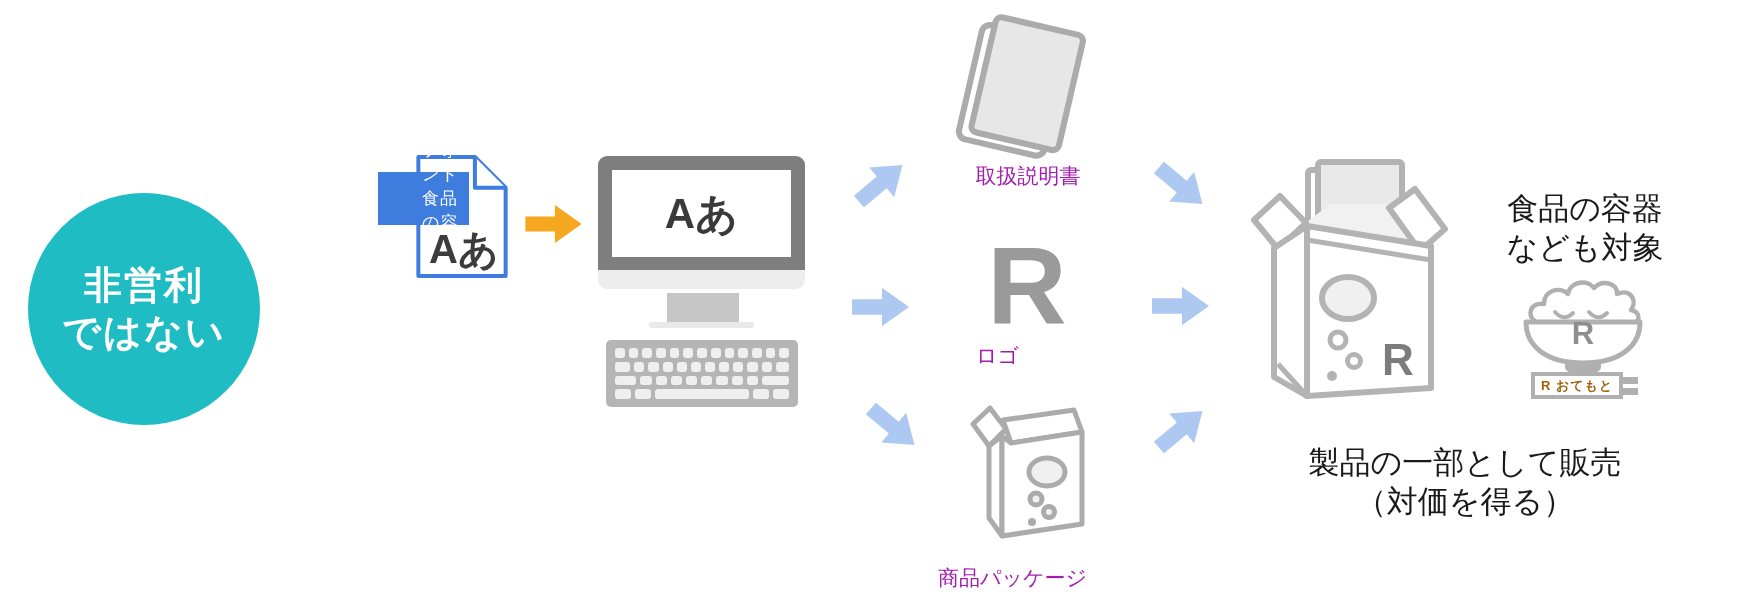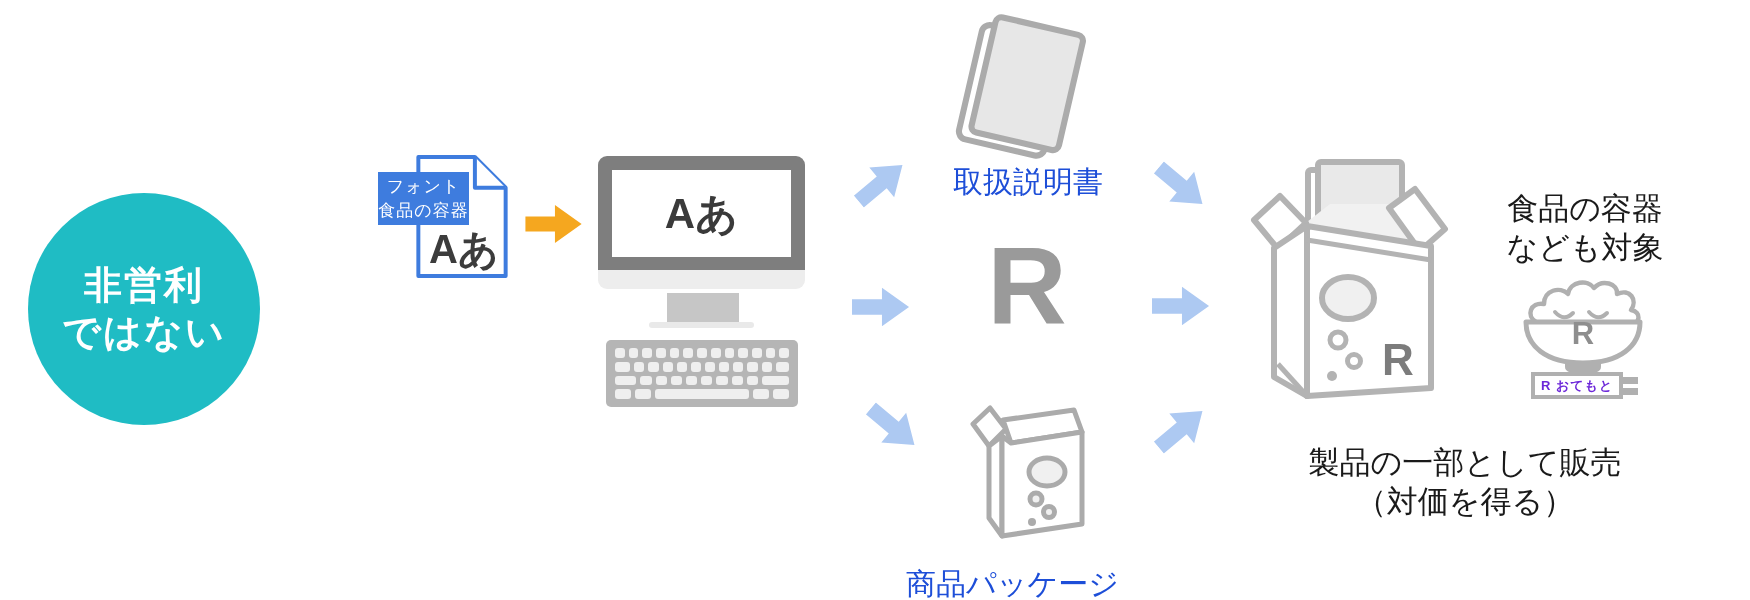--- a/index.html
+++ b/index.html
@@ -18,20 +18,21 @@
     color:#fff;font-size:38px;font-weight:bold;line-height:47px;letter-spacing:2px;
   }
 
   
   .filewrap{left:370px;top:148px;width:150px;height:135px;}
   .file-doc{position:absolute;left:46px;top:7px;width:92px;height:123px;}
   .file-label{
     position:absolute;left:8px;top:24px;width:91px;height:53px;background:#3e7cde;color:#fff;
     font-size:17px;line-height:24px;display:flex;flex-direction:column;align-items:center;justify-content:center;
     letter-spacing:1px;
+    padding-left:44px;
   }
   .file-glyphs{position:absolute;left:52px;top:74px;width:84px;text-align:center;
     font-size:40px;font-weight:bold;color:#3c3c3c;}
 
   
   .arrow{width:58px;height:42px;display:block;}
   .arrow-orange{left:524px;top:204px;width:60px;height:40px;}
   .a-up1{left:852px;top:162px;transform:rotate(-40deg);}
   .a-mid1{left:852px;top:286px;}
   .a-dn1{left:864px;top:406px;transform:rotate(40deg);}
@@ -46,21 +47,21 @@
     display:flex;align-items:center;justify-content:center;font-size:42px;font-weight:bold;color:#3a3a3a;}
   .monitor-strip{position:absolute;left:0;top:114px;width:207px;height:19px;background:#ededed;border-radius:0 0 9px 9px;}
   .monitor-stand{position:absolute;left:69px;top:137px;width:72px;height:29px;background:#c6c6c6;}
   .monitor-base{position:absolute;left:51px;top:166px;width:105px;height:6px;background:#e9e9e9;border-radius:3px;}
   .keyboard{position:absolute;left:8px;top:184px;width:192px;height:67px;background:#b5b5b5;border-radius:5px;
     display:flex;flex-direction:column;gap:4px;padding:8px 9px;}
   .kb-row{display:flex;gap:4px;flex:1;}
   .kb-key{background:#efefef;border-radius:3px;flex-basis:0;}
 
   
-  .lbl{font-size:30px;color:#1d4ed8;}
+  .lbl{font-size:21px;color:#a21caf;}
   .manual-label{left:928px;top:162px;width:200px;}
   .logo-r{left:962px;top:236px;width:130px;text-align:center;font-size:110px;line-height:100px;
     font-weight:bold;color:#9a9a9a;}
   .logo-label{left:930px;top:342px;width:135px;}
   .package-label{left:880px;top:545px;width:265px;margin-top:19px;}
 
   
   .manual-book{left:965px;top:18px;width:112px;height:140px;transform:rotate(13deg);}
 
   
@@ -72,21 +73,21 @@
     font-weight:bold;color:#7c7c7c;}
   .product-caption{left:1295px;top:443px;width:340px;font-size:31px;line-height:39px;}
 
   
   .food-note{left:1495px;top:189px;width:180px;font-size:31px;line-height:39px;}
   .rice-bowl{left:1518px;top:276px;width:130px;height:100px;}
   .bowl-r{left:1553px;top:318px;width:60px;text-align:center;font-size:31px;line-height:31px;
     font-weight:bold;color:#8e8e8e;}
   .chopsticks{left:1531px;top:372px;width:92px;height:27px;border:4px solid #b0b0b0;background:#fff;
     display:flex;align-items:center;padding-left:6px;}
-  .chopstick-text{font-size:13px;font-weight:bold;color:#6d28d9;letter-spacing:1px;white-space:nowrap;}
+  .chopstick-text{font-size:13px;font-weight:bold;color:#a16207;letter-spacing:1px;white-space:nowrap;}
   .stick{position:absolute;background:#b0b0b0;}
   .stick1{left:1621px;top:377px;width:17px;height:7px;}
   .stick2{left:1621px;top:388px;width:17px;height:7px;}
 </style>
 </head>
 <body>
 
 <div class="canvas">
 
   <div class="abs badge">
@@ -178,20 +179,21 @@
     <polygon points="0,13 31,13 31,1 59,21 31,41 31,29 0,29" fill="#adc9f2"></polygon>
   </svg>
 
   <svg class="abs manual-book" viewBox="0 0 110 135">
     <rect x="5" y="14" width="86" height="115" rx="8" fill="#ffffff" stroke="#ababab" stroke-width="6"></rect>
     <rect x="16" y="4" width="88" height="116" rx="6" fill="#e7e7e7" stroke="#ababab" stroke-width="6"></rect>
   </svg>
   <div class="abs lbl center manual-label">取扱説明書</div>
 
   <div class="abs logo-r">R</div>
+  <div class="abs lbl center logo-label">ロゴ</div>
 
   <svg class="abs package-icon" viewBox="0 0 118 145">
     <g fill="#ffffff" stroke="#ababab" stroke-width="5" stroke-linejoin="round">
       <polygon points="20,10 3,26 19,48 36,31"></polygon>
       <polygon points="33,22 104,12 112,34 41,45"></polygon>
       <polygon points="19,48 32,38 32,138 19,120"></polygon>
       <polygon points="32,38 41,45 112,34 112,126 32,138"></polygon>
       <ellipse cx="77" cy="74" rx="18" ry="14" fill="#f0f0f0"></ellipse>
       <circle cx="66" cy="101" r="6" fill="#f0f0f0"></circle>
       <circle cx="79" cy="114" r="5.5" fill="#f0f0f0"></circle>

